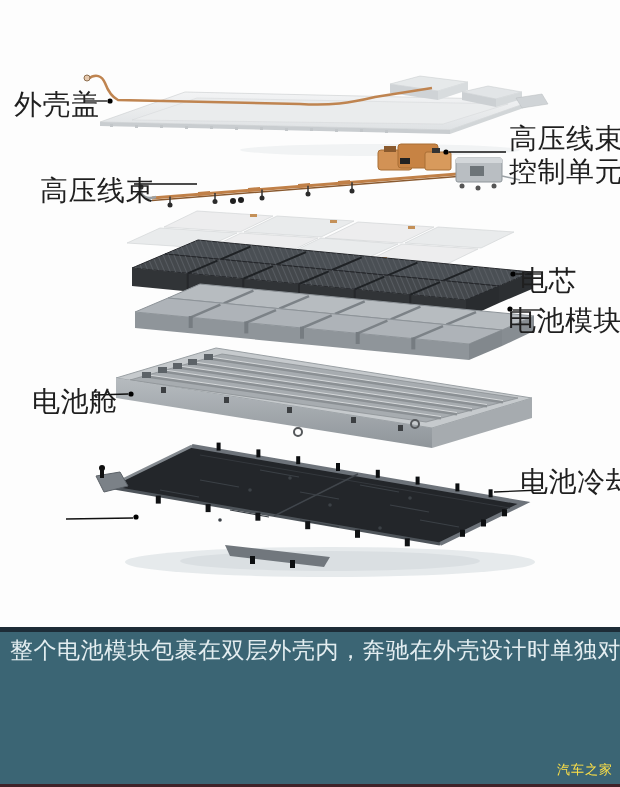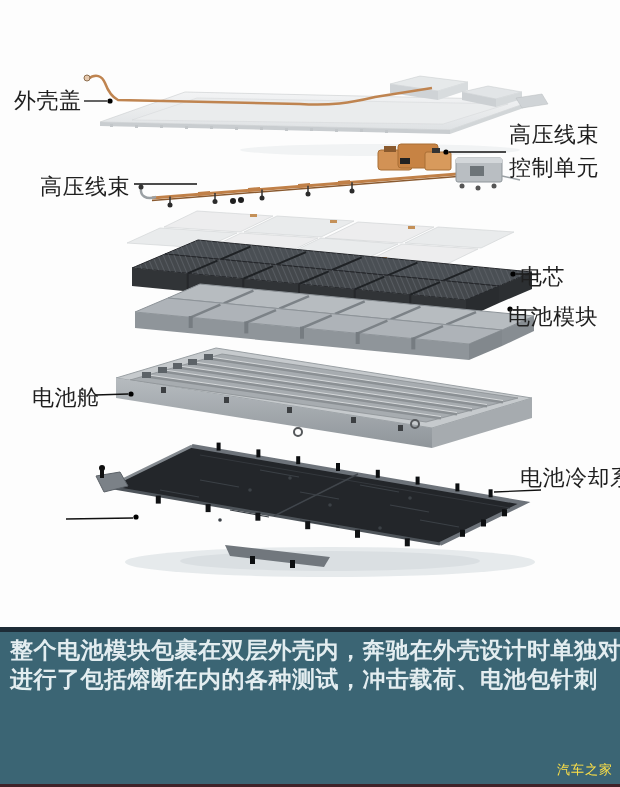--- a/index.html
+++ b/index.html
@@ -1,25 +1,25 @@
 <!DOCTYPE html>
 <html><head>
 <meta charset="utf-8">
 <style>
   html,body{margin:0;padding:0;}
   body{width:620px;height:787px;background:#ffffff;position:relative;overflow:hidden;
        font-family:"Liberation Sans","DejaVu Sans",sans-serif;}
   .stage{position:absolute;left:0;top:0;width:620px;height:787px;}
   .diagram-wrap{position:absolute;left:0;top:0;width:620px;height:627px;background:#fdfdfd;}
-  .lbl{position:absolute;font-size:22px;color:#1f1f1f;font-weight:500;letter-spacing:0.5px;white-space:nowrap;}
+  .lbl{position:absolute;font-size:28px;color:#1f1f1f;font-weight:500;letter-spacing:0.5px;white-space:nowrap;}
   .caption{position:absolute;left:0;top:627px;width:620px;height:160px;background:#3b6574;}
   .caption .strip-top{position:absolute;left:0;top:0;width:620px;height:5px;background:#1d2c37;}
   .caption .strip-bottom{position:absolute;left:0;bottom:0;width:620px;height:3px;background:#3f2228;}
   .caption .text{position:absolute;left:10px;top:9px;width:600px;color:#e3edf0;
-                 font-size:23px;line-height:28.6px;font-weight:700;letter-spacing:0.5px;}
+                 font-size:23px;line-height:28.6px;font-weight:400;letter-spacing:0.5px;}
   .caption .text div{white-space:nowrap;}
   .watermark{position:absolute;right:7px;bottom:8px;color:#fde047;font-size:13px;letter-spacing:1px;}
 </style>
 </head>
 <body>
 
 <div class="stage">
 
   <div class="diagram-wrap">
     <svg width="620" height="627" viewBox="0 0 620 627">
@@ -328,19 +328,18 @@
     <div class="lbl" style="left:520px;top:262px;">电芯</div>
     <div class="lbl" style="left:508px;top:302px;">电池模块</div>
     <div class="lbl" style="left:32px;top:383px;">电池舱</div>
     <div class="lbl" style="left:496px;top:463px;margin-left:24px;">电池冷却系</div>
   </div>
 
   <div class="caption">
     <div class="strip-top"></div>
     <div class="text">
       <div>整个电池模块包裹在双层外壳内，奔驰在外壳设计时单独对</div>
-      <div>进行了包括熔断在内的各种测试，冲击载荷、电池包针刺</div>
     </div>
     <div class="watermark">汽车之家</div>
     <div class="strip-bottom"></div>
   </div>
 
 </div>
 
 </body></html>

